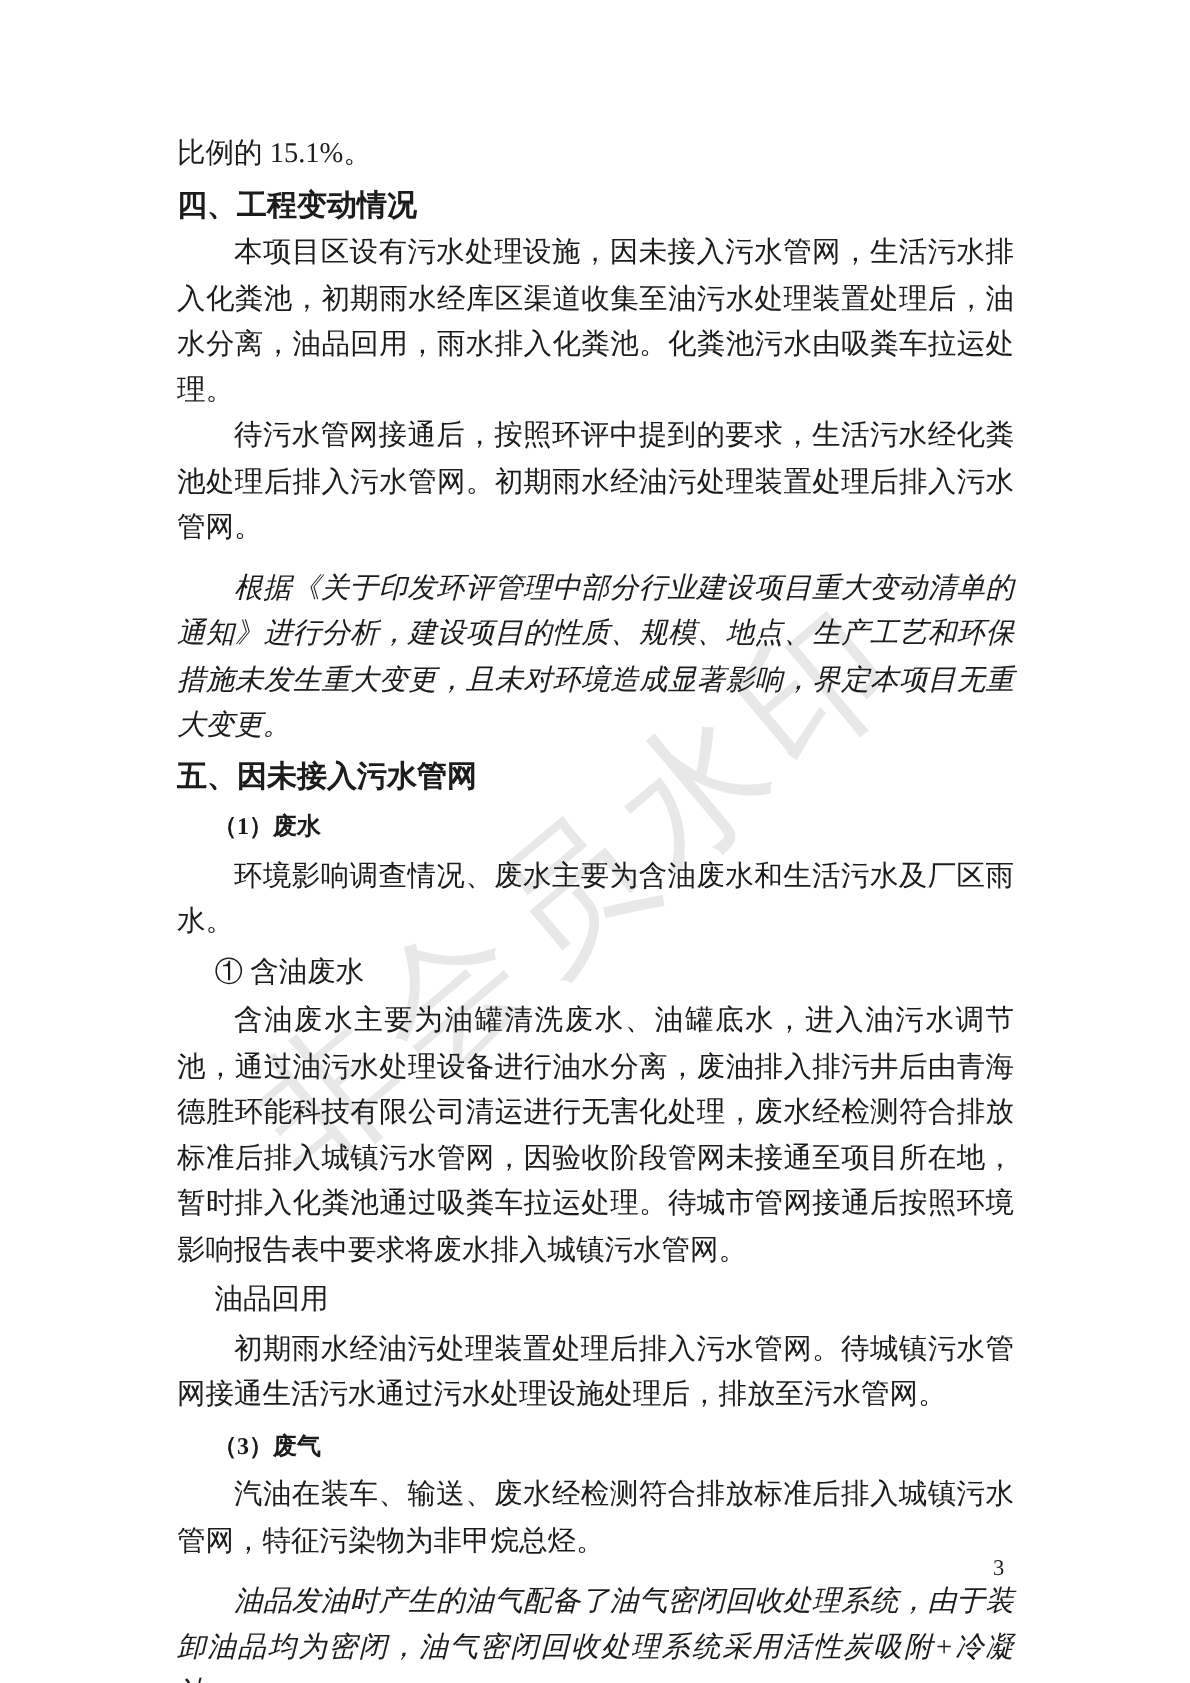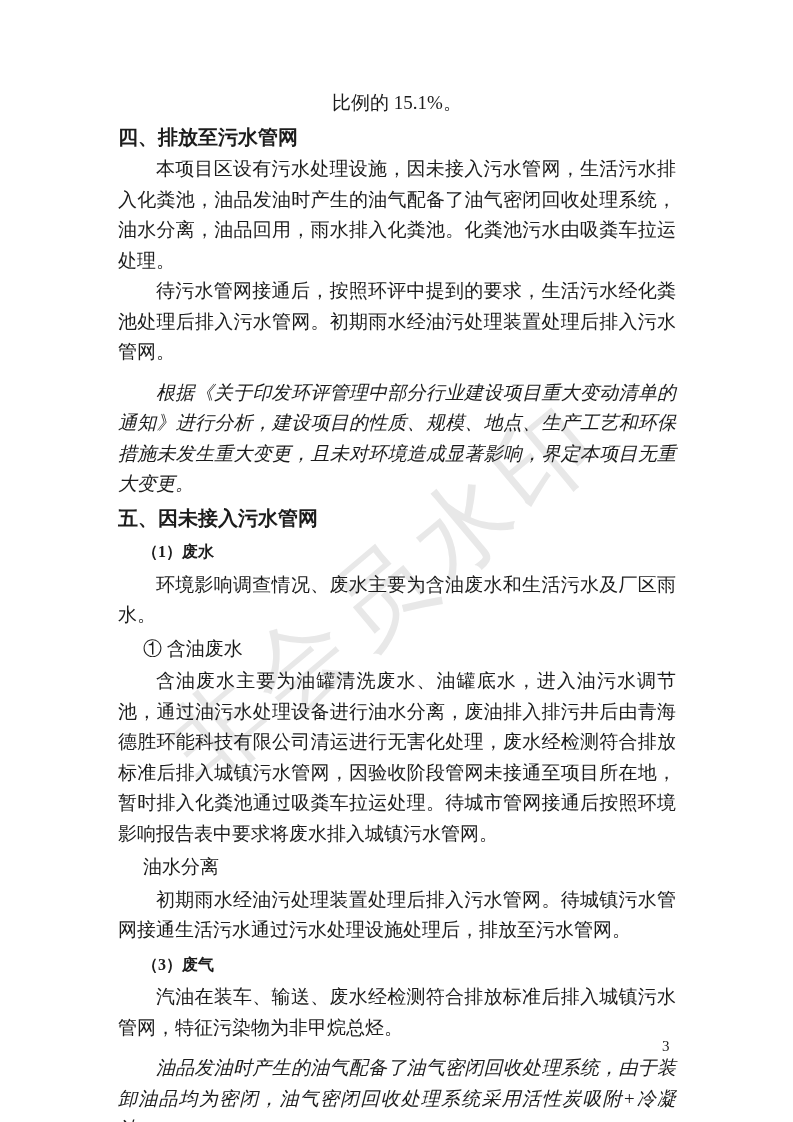--- a/index.html
+++ b/index.html
@@ -44,21 +44,21 @@
     z-index: 1;
     padding: 88px 117px 0 118px; 
     width: 558px;
   }
   .block {
     font-size: 19px;
     line-height: 30.5px;
     margin: 0;
   }
   .cont {
-    text-align: center;
+    text-align: left;
   }
   .para {
     text-indent: 2em;
     text-align: justify;
     text-justify: inter-ideograph;
     word-break: break-all;
   }
   .h1 {
     font-weight: bold;
     font-size: 20px;
@@ -90,29 +90,29 @@
     color: #1c1c1c;
   }
 </style>
 </head>
 <body>
 
 <div class="page">
   <div class="watermark">非会员水印</div>
   <div class="content">
       <div class="block cont">比例的 15.1%。</div>
-      <div class="block h1">四、排放至污水管网</div>
-      <div class="block para">本项目区设有污水处理设施，因未接入污水管网，生活污水排入化粪池，油品发油时产生的油气配备了油气密闭回收处理系统，油水分离，油品回用，雨水排入化粪池。化粪池污水由吸粪车拉运处理。</div>
+      <div class="block h1">四、工程变动情况</div>
+      <div class="block para">本项目区设有污水处理设施，因未接入污水管网，生活污水排入化粪池，初期雨水经库区渠道收集至油污水处理装置处理后，油水分离，油品回用，雨水排入化粪池。化粪池污水由吸粪车拉运处理。</div>
       <div class="block para">待污水管网接通后，按照环评中提到的要求，生活污水经化粪池处理后排入污水管网。初期雨水经油污处理装置处理后排入污水管网。</div>
       <div class="block para gap-top">根据《关于印发环评管理中部分行业建设项目重大变动清单的通知》进行分析，建设项目的性质、规模、地点、生产工艺和环保措施未发生重大变更，且未对环境造成显著影响，界定本项目无重大变更。</div>
       <div class="block h1">五、因未接入污水管网</div>
       <div class="block h2">（1）废水</div>
       <div class="block para">环境影响调查情况、废水主要为含油废水和生活污水及厂区雨水。</div>
       <div class="block h3">① 含油废水</div>
       <div class="block para">含油废水主要为油罐清洗废水、油罐底水，进入油污水调节池，通过油污水处理设备进行油水分离，废油排入排污井后由青海德胜环能科技有限公司清运进行无害化处理，废水经检测符合排放标准后排入城镇污水管网，因验收阶段管网未接通至项目所在地，暂时排入化粪池通过吸粪车拉运处理。待城市管网接通后按照环境影响报告表中要求将废水排入城镇污水管网。</div>
-      <div class="block h3">油水分离</div>
+      <div class="block h3">油品回用</div>
       <div class="block para">初期雨水经油污处理装置处理后排入污水管网。待城镇污水管网接通生活污水通过污水处理设施处理后，排放至污水管网。</div>
       <div class="block h2">（3）废气</div>
       <div class="block para">汽油在装车、输送、废水经检测符合排放标准后排入城镇污水管网，特征污染物为非甲烷总烃。</div>
       <div class="block para gap-top">油品发油时产生的油气配备了油气密闭回收处理系统，由于装卸油品均为密闭，油气密闭回收处理系统采用活性炭吸附+冷凝法。</div>
     </div>
   <div class="page-number">3</div>
 </div>
 
 </body></html>

